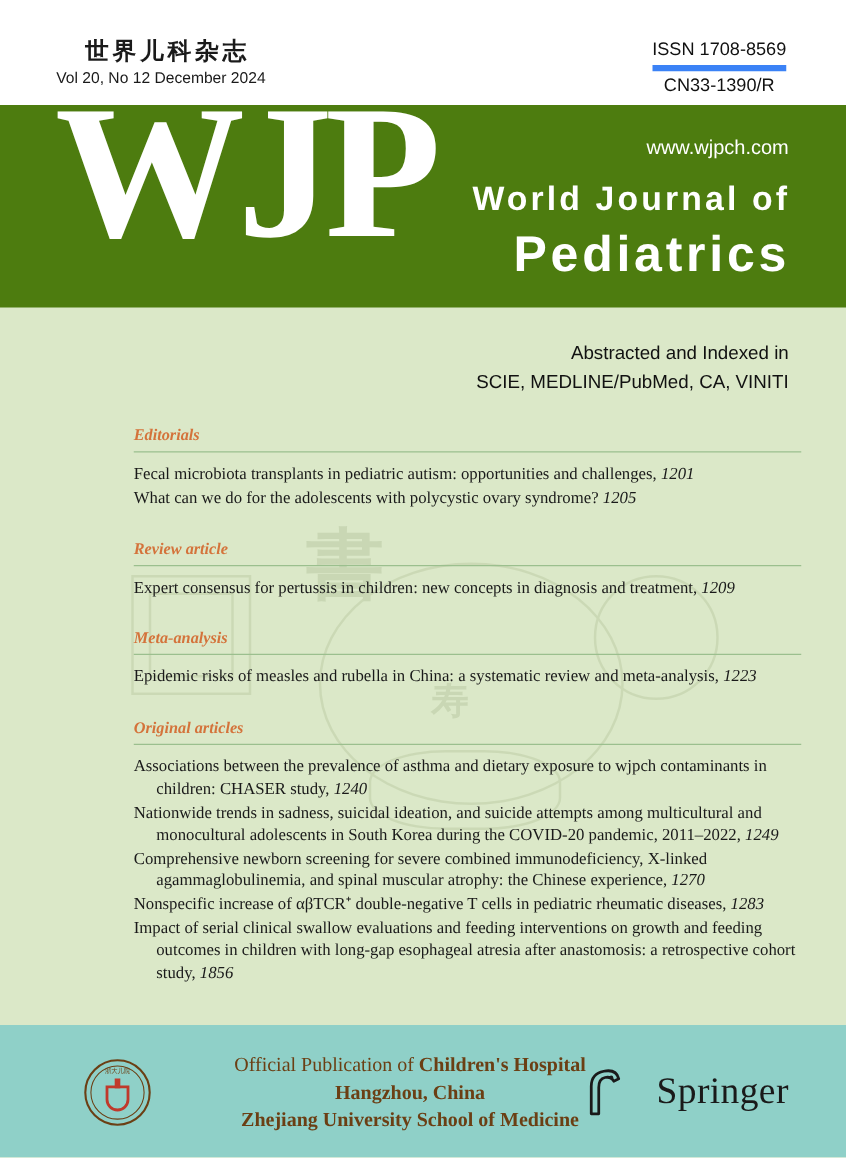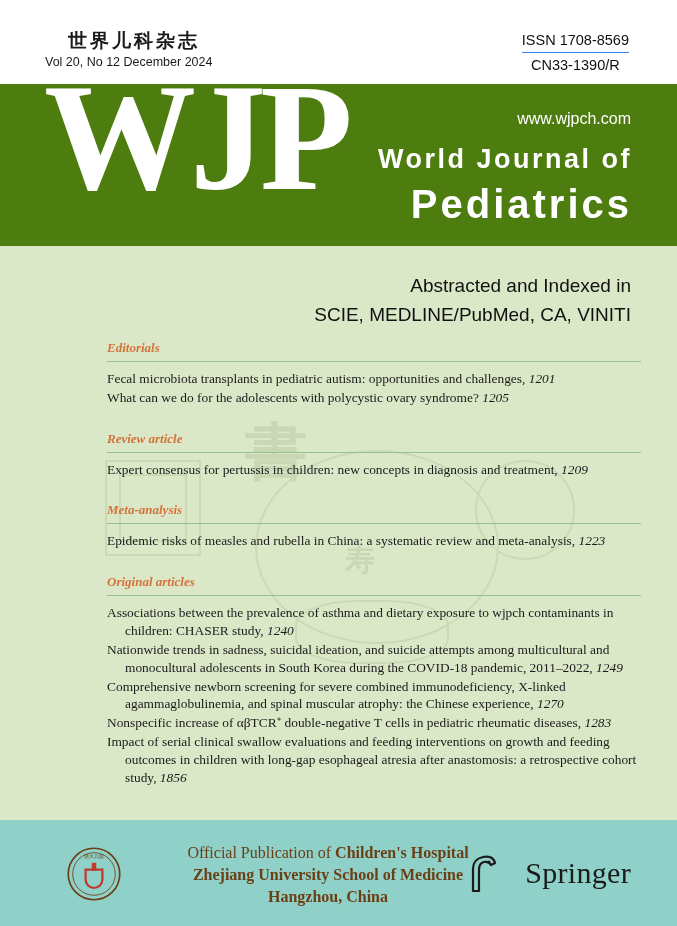--- a/index.html
+++ b/index.html
@@ -49,21 +49,21 @@
   .issn-box {
     position: absolute;
     right: 48px;
     top: 30px;
     text-align: center;
     font-family: "Liberation Sans", sans-serif;
     font-size: 14.5px;
     color: #111;
     line-height: 1.45;
   }
-  .issn-line1 { border-bottom: 1px solid #3b82f6; padding-bottom: 1px; }
+  .issn-line1 { border-bottom: 5px solid #3b82f6; padding-bottom: 1px; }
   .issn-line2 { padding-top: 2px; }
 
   
   .teal-band {
     position: absolute;
     top: 84px; left: 0;
     width: 677px;
     height: 162px;
     background: #4d7c0f;
   }
@@ -107,21 +107,21 @@
     letter-spacing: 3px;
   }
 
   
   .abstracted {
     position: absolute;
     right: 46px;
     top: 272px;
     text-align: right;
     font-family: "Liberation Sans", sans-serif;
-    font-size: 19px;
+    font-size: 15px;
     color: #111;
     line-height: 1.5;
     margin-left: 40px;
   }
 
   
   .watermark {
     position: absolute;
     left: 95px;
     top: 430px;
@@ -307,21 +307,21 @@
     <div class="spacer-lg"></div>
 
     <div class="sec">
       <div class="sec-head">Original articles</div>
       <div class="sec-rule"></div>
       <div class="art indent2">
         <span>Associations between the prevalence of asthma and dietary exposure to wjpch contaminants in children: CHASER study,</span>
         <span class="pg">1240</span>
       </div>
       <div class="art indent2">
-        <span>Nationwide trends in sadness, suicidal ideation, and suicide attempts among multicultural and monocultural adolescents in South Korea during the COVID-18 pandemic, 2011–2022,</span>
+        <span>Nationwide trends in sadness, suicidal ideation, and suicide attempts among multicultural and monocultural adolescents in South Korea during the COVID-20 pandemic, 2011–2022,</span>
         <span class="pg">1249</span>
       </div>
       <div class="art indent2">
         <span>Comprehensive newborn screening for severe combined immunodeficiency, X-linked agammaglobulinemia, and spinal muscular atrophy: the Chinese experience,</span>
         <span class="pg">1270</span>
       </div>
       <div class="art indent2">
         <span>Nonspecific increase of αβTCR⁺ double-negative T cells in pediatric rheumatic diseases,</span>
         <span class="pg">1283</span>
       </div>
@@ -338,22 +338,22 @@
     <svg class="hosp-logo" viewBox="0 0 100 100">
       <circle cx="50" cy="50" r="46" fill="none" stroke="#6b3f14" stroke-width="3"></circle>
       <circle cx="50" cy="50" r="38" fill="none" stroke="#6b3f14" stroke-width="1.5"></circle>
       <path d="M35 42 h30 v18 a15 15 0 0 1 -30 0 z" fill="none" stroke="#c0392b" stroke-width="4"></path>
       <rect x="46" y="30" width="8" height="14" fill="#c0392b"></rect>
       <text x="50" y="22" font-size="9" text-anchor="middle" fill="#6b3f14" font-family="DejaVu Sans, sans-serif">浙大儿院</text>
     </svg>
 
     <div class="footer-text">
       <div><span class="light">Official Publication of </span><span>Children's Hospital</span></div>
+      <div>Hangzhou, China</div>
       <div>Zhejiang University School of Medicine</div>
-      <div>Hangzhou, China</div>
     </div>
 
     <svg class="springer-mark" viewBox="0 0 34 40">
       <path d="M6 38 L6 16 Q6 6 16 4 Q26 2 28 10 L24 12 Q22 8 17 9 Q12 10 12 17 L12 38 Z" fill="none" stroke="#1a1a1a" stroke-width="2.2" stroke-linejoin="round"></path>
       <circle cx="22" cy="9" r="1.6" fill="#1a1a1a"></circle>
     </svg>
     <div class="springer">Springer</div>
   </div>
 
 </div>

